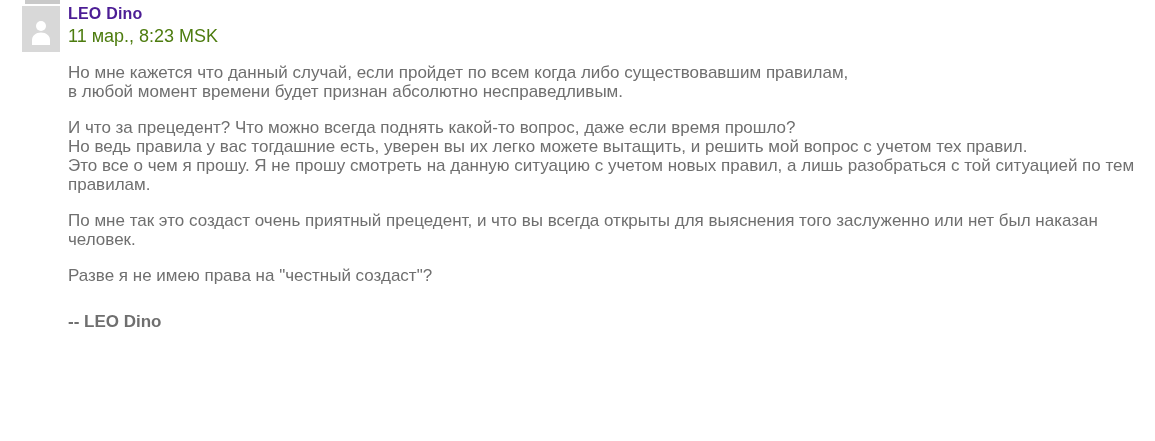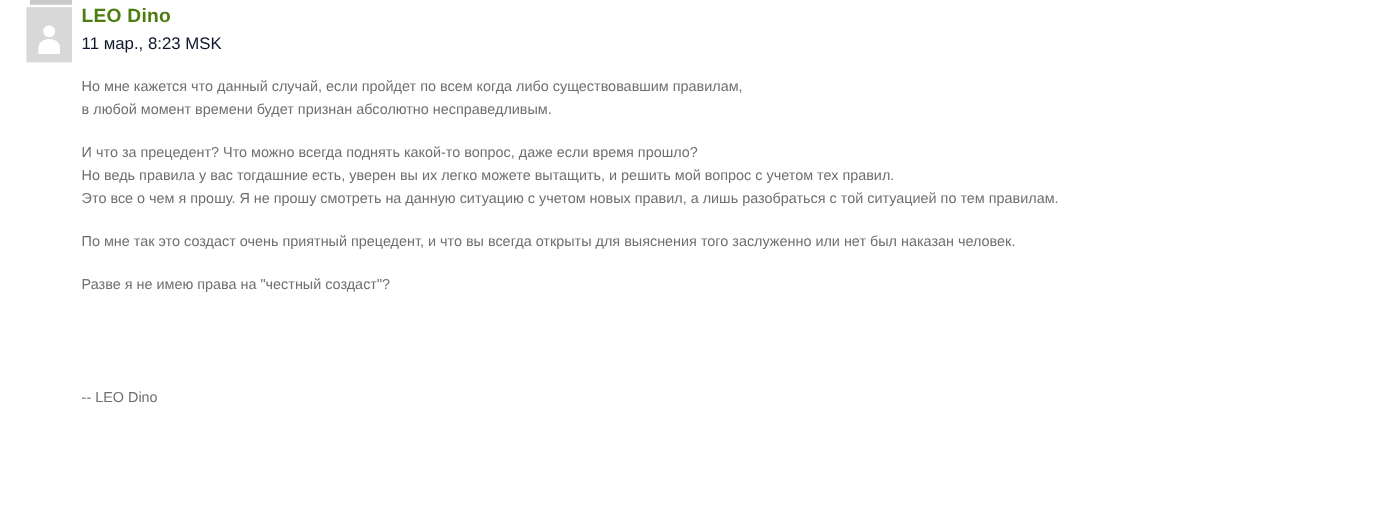--- a/index.html
+++ b/index.html
@@ -39,48 +39,49 @@
     width: 24px;
     height: 26px;
     margin-bottom: 7px;
   }
   .author {
     position: absolute;
     left: 68px;
     top: 4px;
     font-size: 16px;
     font-weight: bold;
-    color: #4d7c0f;
+    color: #4c1d95;
     line-height: 20px;
     letter-spacing: 0.2px;
   }
   .timestamp {
     position: absolute;
     left: 68px;
     top: 28px;
-    font-size: 14px;
-    color: #0f172a;
+    font-size: 18px;
+    color: #4d7c0f;
     line-height: 16px;
   }
   .body {
     position: absolute;
     left: 68px;
     top: 63px;
     width: 1070px;
-    font-size: 12px;
+    font-size: 17px;
     color: #6f6f6f;
     line-height: 19px;
   }
   .body p {
     margin: 0 0 17px 0;
     white-space: pre-line;
   }
   .body p.signature {
-    margin-top: 75px;
+    margin-top: 27px;
     margin-bottom: 0;
+    font-weight: bold;
   }
 </style>
 </head>
 <body>
 
 <div class="page">
 
   <div class="prev-remnant"></div>
 
   <div class="avatar">

